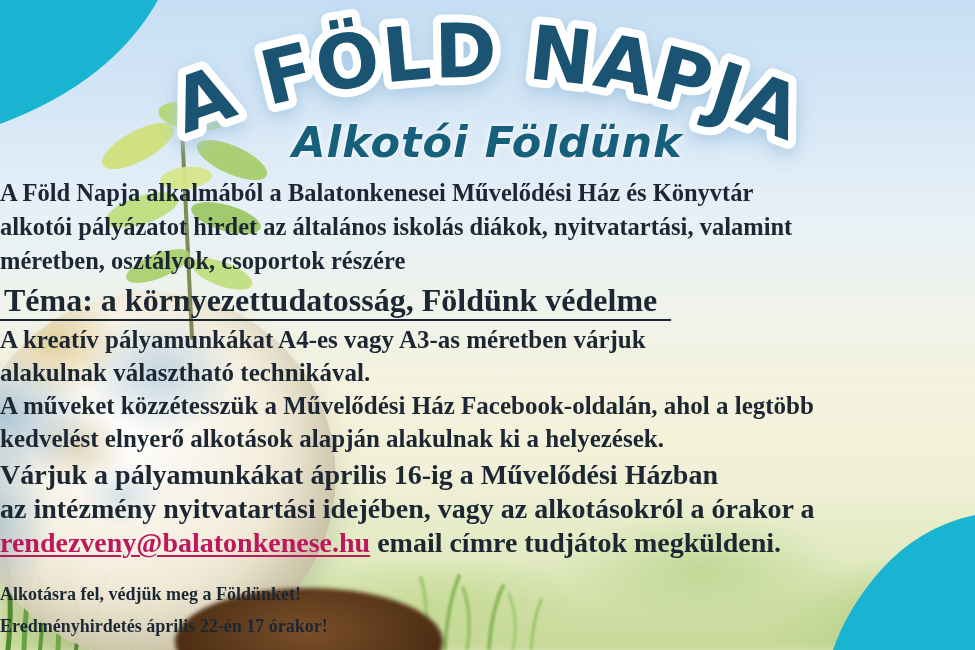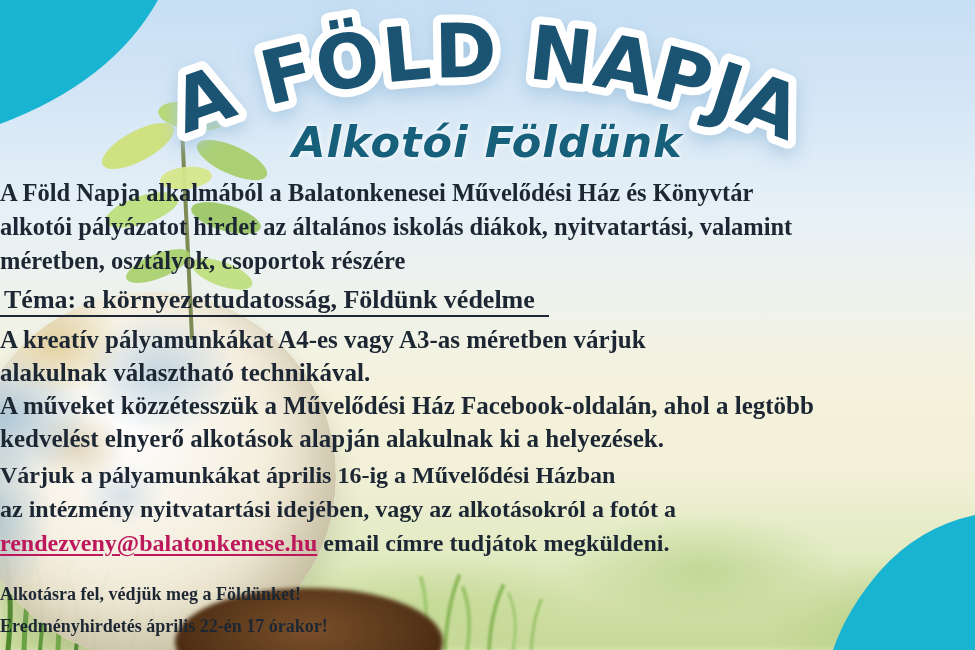--- a/index.html
+++ b/index.html
@@ -51,24 +51,24 @@
               letter-spacing:2px;fill:#1b5472;stroke:#ffffff;stroke-width:16px;
               paint-order:stroke;stroke-linejoin:round;}
 
   .subtitle{left:0;right:0;top:117px;z-index:8;text-align:center;
             font-family:"DejaVu Sans",sans-serif;font-style:italic;font-weight:600;
             font-size:43px;letter-spacing:1px;color:#16607c;
             text-shadow:0 0 7px rgba(255,255,255,.95),0 0 2px rgba(255,255,255,.9);}
 
   .textblock{left:0;right:0;z-index:9;text-align:left;color:#1c2733;font-weight:700;}
   .intro{top:176px;font-size:24.5px;line-height:34px;}
-  .theme{top:284px;font-size:26px;line-height:32px;}
+  .theme{top:284px;font-size:32px;line-height:32px;}
   .theme .underlined{border-bottom:2.5px solid #1c2733;padding:0 14px 1px 4px;}
   .details{top:323px;font-size:25px;line-height:33px;}
-  .submission{top:458px;font-size:24px;line-height:34px;}
+  .submission{top:458px;font-size:28px;line-height:34px;}
   .closing{top:578px;font-size:18px;line-height:32px;}
   .email{color:#be185d;text-decoration:underline;text-decoration-thickness:2px;
          text-underline-offset:3px;cursor:pointer;}
 </style>
 </head>
 <body>
 
 <div class="stage">
 
   <div class="layer bg"></div>
@@ -150,21 +150,21 @@
 
   <div class="layer textblock details">
     <div>A kreatív pályamunkákat A4-es vagy A3-as méretben várjuk</div>
     <div>alakulnak választható technikával.</div>
     <div>A műveket közzétesszük a Művelődési Ház Facebook-oldalán, ahol a legtöbb</div>
     <div>kedvelést elnyerő alkotások alapján alakulnak ki a helyezések.</div>
   </div>
 
   <div class="layer textblock submission">
     <div>Várjuk a pályamunkákat április 16-ig a Művelődési Házban</div>
-    <div>az intézmény nyitvatartási idejében, vagy az alkotásokról a fotót a</div>
+    <div>az intézmény nyitvatartási idejében, vagy az alkotásokról a órakor a</div>
     <div>
       <a class="email">rendezveny@balatonkenese.hu</a><span> email címre tudjátok megküldeni.</span>
     </div>
   </div>
 
   <div class="layer textblock closing">
     <div>Alkotásra fel, védjük meg a Földünket!</div>
     <div>Eredményhirdetés április 22-én 17 órakor!</div>
   </div>
 

